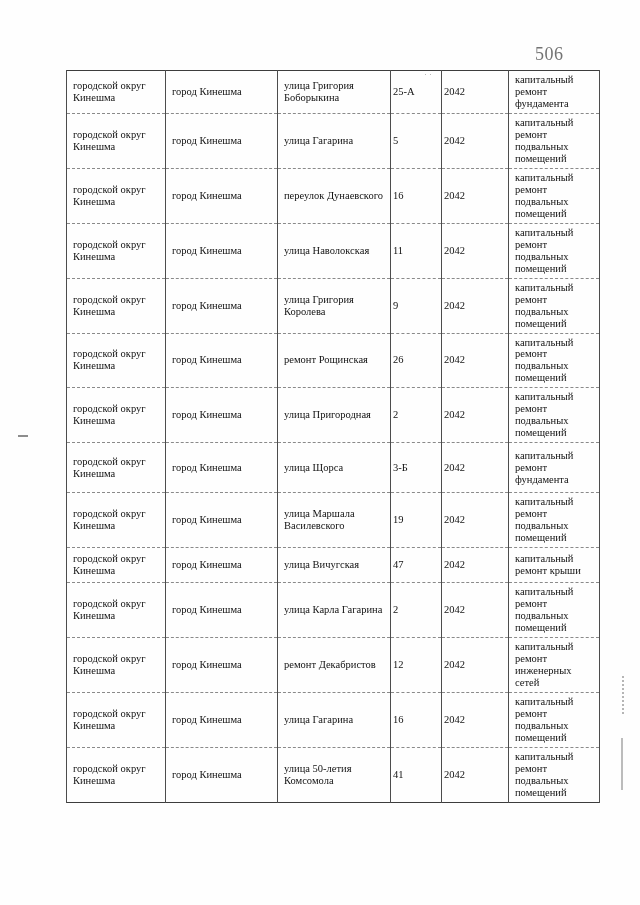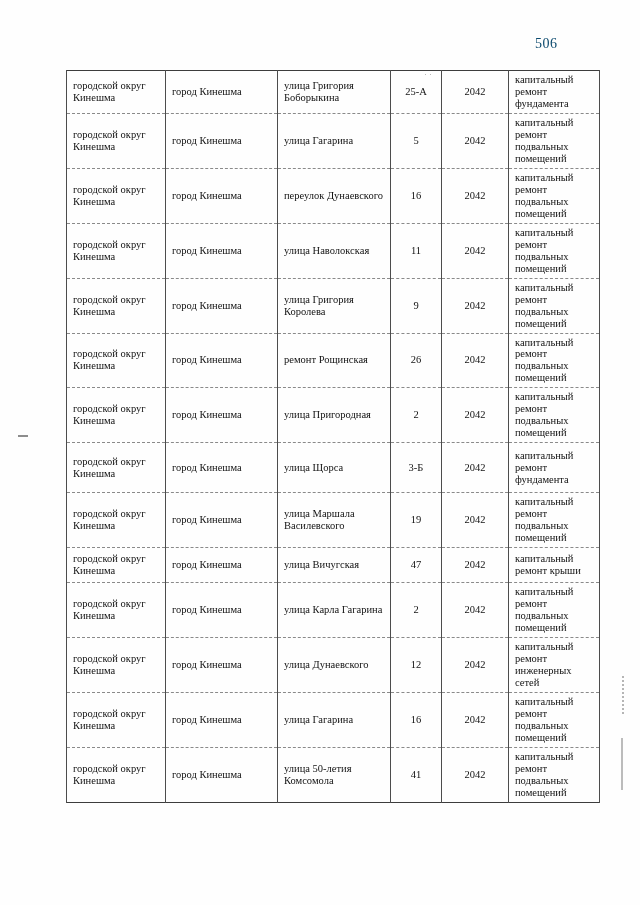--- a/index.html
+++ b/index.html
@@ -7,25 +7,25 @@
     position: relative;
     width: 640px;
     height: 905px;
     background: #fefefe;
     font-family: "Liberation Serif", serif;
     color: #141414;
     overflow: hidden;
   }
   .page-number {
     position: absolute;
-    top: 36px;
+    top: 44px;
     left: 535px;
-    font-size: 14px;
+    font-size: 18px;
     letter-spacing: 0.5px;
-    color: #0c4a6e;
+    color: #737373;
   }
   table.schedule {
     position: absolute;
     top: 70px;
     left: 66px;
     width: 533px;
     border-collapse: collapse;
     table-layout: fixed;
     font-size: 10.5px;
     line-height: 1.14;
@@ -35,21 +35,21 @@
   table.schedule td {
     border-left: 1px solid #4c4c4c;
     border-right: 1px solid #4c4c4c;
     border-top: 1px dashed #8a8a8a;
     border-bottom: 1px dashed #8a8a8a;
     padding: 3px 4px 3px 6px;
     vertical-align: middle;
     overflow: hidden;
     word-wrap: break-word;
   }
-  table.schedule td.center { text-align: center; padding: 3px 2px; margin-left: 16px; }
+  table.schedule td.center { text-align: left; padding: 3px 2px; margin-left: 16px; }
   
   table.schedule tr       { height: 53px; }
   table.schedule tr.r1    { height: 43px; }
   table.schedule tr.r8    { height: 50px; }
   table.schedule tr.r10   { height: 35px; }
   table.schedule tr.r14   { height: 54px; }
 
   
   .margin-dash {
     position: absolute;
@@ -181,21 +181,21 @@
         <td>городской округ Кинешма</td>
         <td>город Кинешма</td>
         <td>улица Карла Гагарина</td>
         <td class="center">2</td>
         <td class="center">2042</td>
         <td>капитальный ремонт подвальных помещений</td>
       </tr>
       <tr class="r12">
         <td>городской округ Кинешма</td>
         <td>город Кинешма</td>
-        <td>улица Дунаевского</td>
+        <td>ремонт Декабристов</td>
         <td class="center">12</td>
         <td class="center">2042</td>
         <td>капитальный ремонт инженерных сетей</td>
       </tr>
       <tr class="r13">
         <td>городской округ Кинешма</td>
         <td>город Кинешма</td>
         <td>улица Гагарина</td>
         <td class="center">16</td>
         <td class="center">2042</td>

